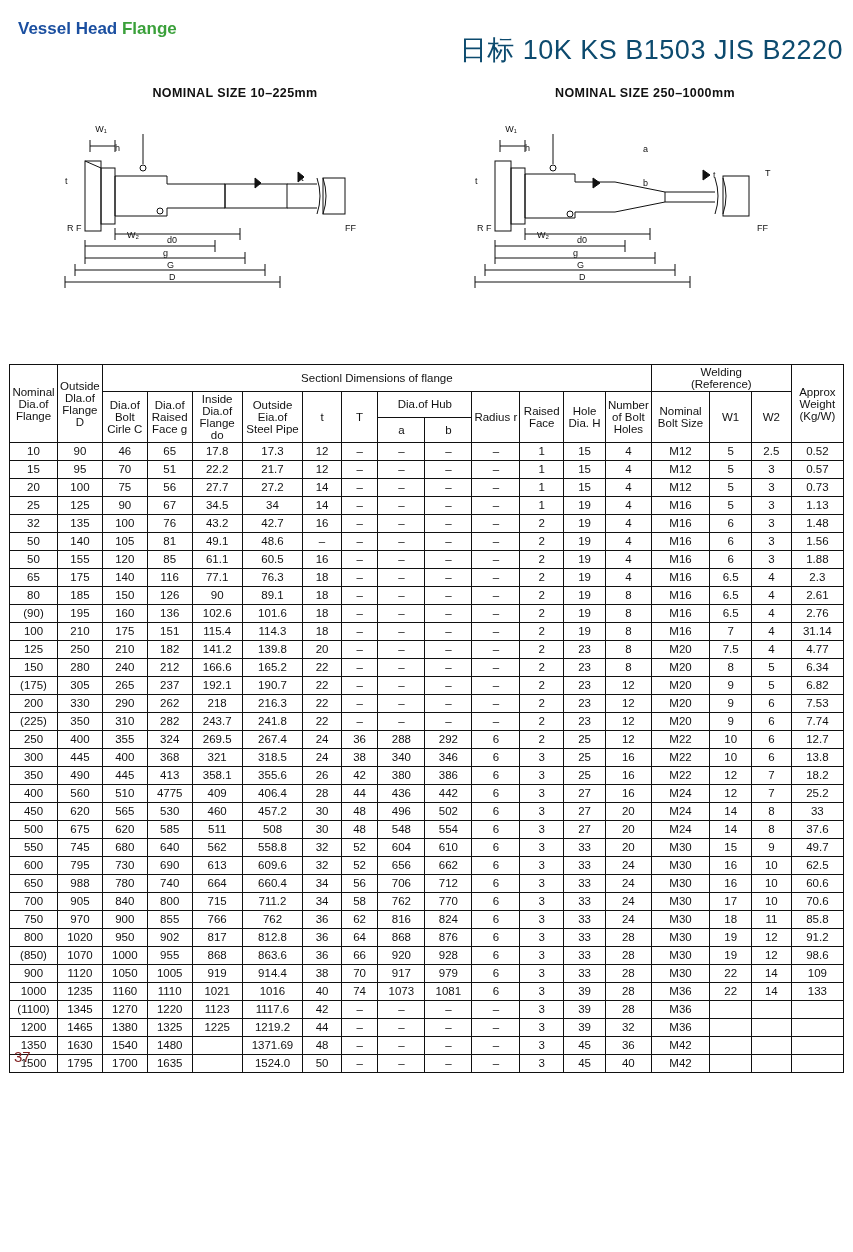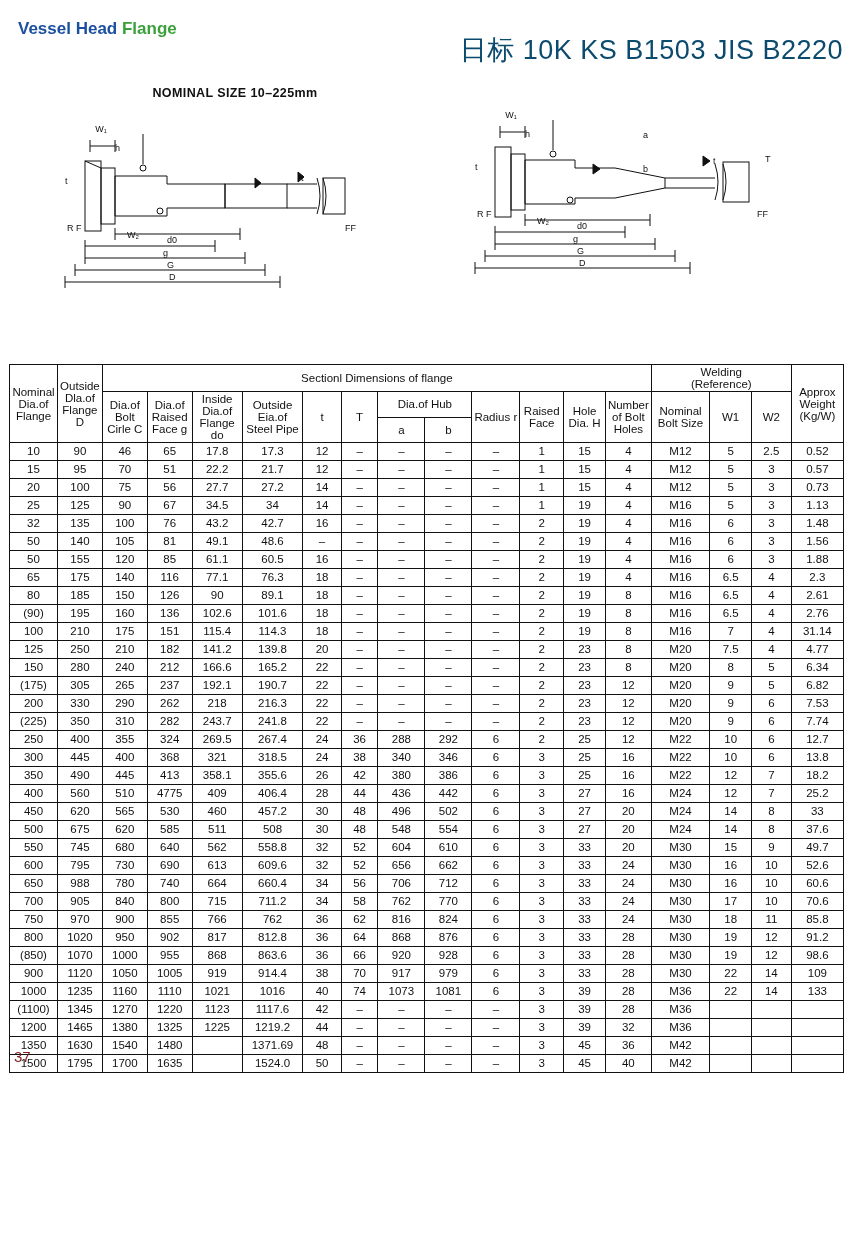--- a/index.html
+++ b/index.html
@@ -130,20 +130,21 @@
         <text x="112" y="137">d0</text>
         <text x="108" y="150">g</text>
         <text x="112" y="162">G</text>
         <text x="114" y="174">D</text>
         <text x="290" y="125">FF</text>
       </g>
     </svg>
   </div>
 
   <div class="dw right">
+    <div class="cap">NOMINAL SIZE 250–1000mm</div>
     <svg width="360" height="190" viewBox="0 0 360 190">
       <g stroke="#111" fill="none" stroke-width="1">
         <rect x="30" y="55" width="16" height="70"></rect>
         <rect x="46" y="62" width="14" height="56"></rect>
         <path d="M60 68 L110 68 L110 76 L150 76 L200 86 L200 96 L150 106 L110 106 L110 112 L60 112 Z"></path>
         <path d="M200 86 L250 86 M200 96 L250 96"></path>
         <path d="M250 72 q6 18 0 36"></path>
         <path d="M258 72 q6 18 0 36"></path>
         <rect x="258" y="70" width="26" height="40"></rect>
         <circle cx="88" cy="62" r="3"></circle>
@@ -716,21 +717,21 @@
           <td>52</td>
           <td>656</td>
           <td>662</td>
           <td>6</td>
           <td>3</td>
           <td>33</td>
           <td>24</td>
           <td>M30</td>
           <td>16</td>
           <td>10</td>
-          <td>52.6</td>
+          <td>62.5</td>
         </tr>
         <tr>
           <td>650</td>
           <td>988</td>
           <td>780</td>
           <td>740</td>
           <td>664</td>
           <td>660.4</td>
           <td>34</td>
           <td>56</td>

